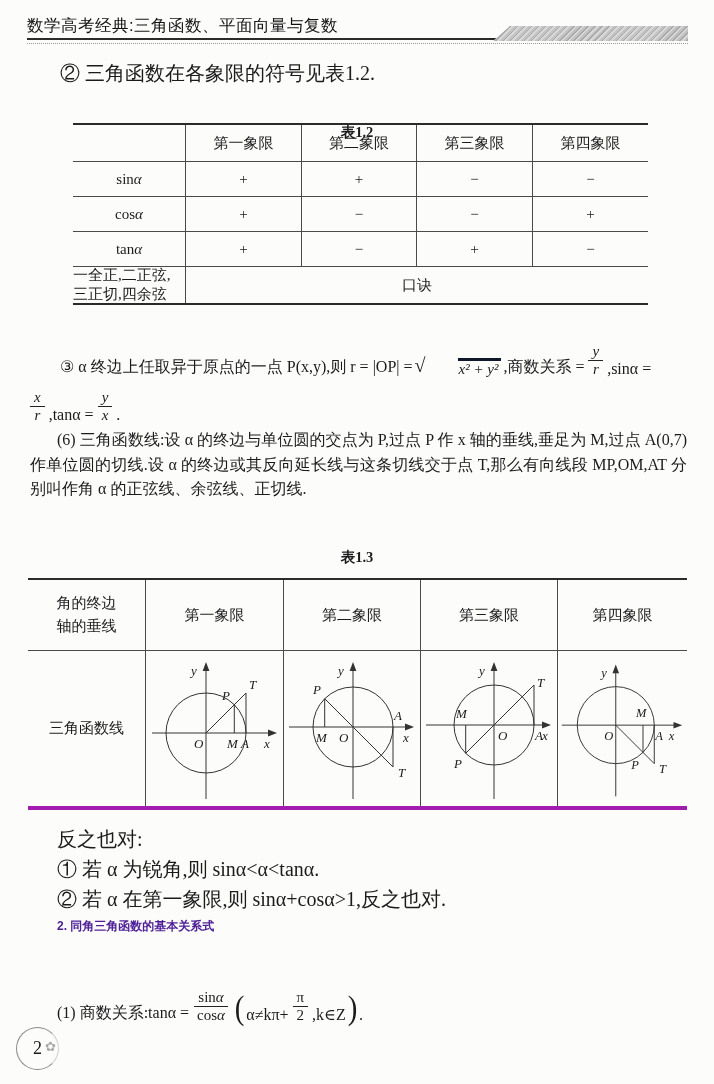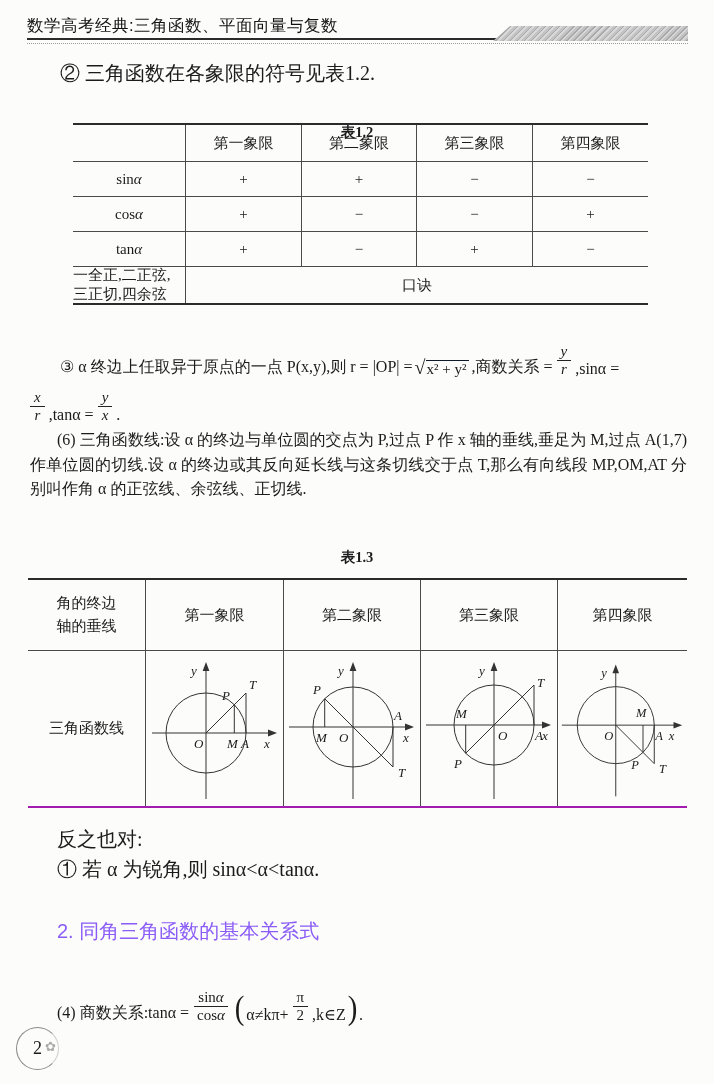--- a/index.html
+++ b/index.html
@@ -30,39 +30,39 @@
   .t12 i{font-style:italic;}
   
   .mline{display:flex;align-items:flex-end;white-space:nowrap;font-size:16px;}
   .frac{display:inline-flex;flex-direction:column;align-items:center;margin:0 4px;
         font-style:italic;font-size:15px;line-height:1.15;}
   .frac .num{border-bottom:1px solid #222;padding:0 4px;}
   .frac .den{padding:0 4px;}
   .frac .up{font-style:normal;}
   .sqrt{display:inline-flex;align-items:flex-start;margin:0 2px;}
   .sqrt .rsign{font-size:20px;line-height:1;margin-top:-3px;font-style:normal;}
-  .sqrt .radicand{border-top:1px solid #0f172a;font-size:15px;padding:0 3px 0 1px;}
+  .sqrt .radicand{border-top:3px solid #0f172a;font-style:italic;font-size:15px;padding:0 3px 0 1px;margin-left:32px;}
   .bp{font-size:34px;font-weight:100;line-height:.9;margin:0 1px;transform:scaleX(.85);}
   
   .p6{left:30px;top:428px;width:657px;font-size:16px;line-height:24.5px;
       text-align:justify;text-indent:27px;margin:0;}
   
-  .t13{left:28px;top:578px;width:659px;border-top:2px solid #2b2b2b;border-bottom:2px solid #a21caf;}
+  .t13{left:28px;top:578px;width:659px;border-top:2px solid #2b2b2b;border-bottom:4px solid #a21caf;}
   .t13 .row{display:grid;grid-template-columns:117px 138px 137px 137px 130px;}
   .t13 .brow{border-top:1px solid #4a4a4a;}
   .t13 .hc,.t13 .bc{display:flex;align-items:center;justify-content:center;font-size:15px;}
   .t13 .hc{height:70px;flex-direction:column;line-height:23px;}
   .t13 .bc{height:155px;}
   .t13 .hc + .hc,.t13 .bc + .bc{border-left:1px solid #4a4a4a;}
   .t13 svg line,.t13 svg circle{stroke:#333;stroke-width:1;fill:none;}
   .t13 svg polygon{fill:#333;stroke:none;}
   .t13 svg text{font-family:"Liberation Serif","DejaVu Serif",serif;font-style:italic;
                 font-size:13px;fill:#1b1b1b;}
   
-  .h2{font-family:"Liberation Sans","DejaVu Sans",sans-serif;font-weight:normal;font-size:20px;color:#8b5cf6;}
+  .h2{font-family:"Liberation Sans","DejaVu Sans",sans-serif;font-weight:bold;font-size:12px;color:#4c1d95;}
   
   .pgc{left:16px;top:1027px;width:41px;height:41px;border:1.5px solid #8a8a8a;border-radius:50%;
        border-right-color:#cfcfcf;display:flex;align-items:center;justify-content:center;}
   .pgn{font-size:18px;}
   .orn{left:45px;top:1039px;font-size:13px;color:#aaa;font-family:"DejaVu Sans",sans-serif;}
 </style>
 </head>
 <body>
 
 <div class="page">
@@ -141,21 +141,21 @@
         </span>
       <span>,tanα =</span>
       <span class="frac">
           <span class="num">y</span>
           <span class="den">x</span>
         </span>
       <span>.</span>
     </div>
   </div>
 
-  <p class="abs p6">(6) 三角函数线:设 α 的终边与单位圆的交点为 P,过点 P 作 x 轴的垂线,垂足为 M,过点 A(1,7)作单位圆的切线.设 α 的终边或其反向延长线与这条切线交于点 T,那么有向线段 MP,OM,AT 分别叫作角 α 的正弦线、余弦线、正切线.</p>
+  <p class="abs p6">(6) 三角函数线:设 α 的终边与单位圆的交点为 P,过点 P 作 x 轴的垂线,垂足为 M,过点 A(0,7)作单位圆的切线.设 α 的终边或其反向延长线与这条切线交于点 T,那么有向线段 MP,OM,AT 分别叫作角 α 的正弦线、余弦线、正切线.</p>
 
 
   <div class="abs caption" style="top:548px;">表1.3</div>
 
   <div class="abs t13">
     <div class="row">
       <div class="hc">
         <span>角的终边</span>
         <span>轴的垂线</span>
       </div>
@@ -244,25 +244,26 @@
           <text x="101" y="85">A</text>
           <text x="76" y="116">P</text>
           <text x="105" y="120">T</text>
         </svg>
       </div>
     </div>
   </div>
 
   <div class="abs bt" style="left:57px;top:828px;">反之也对:</div>
   <div class="abs bt" style="left:57px;top:858px;">① 若 α 为锐角,则 sinα&lt;α&lt;tanα.</div>
+  <div class="abs bt" style="left:57px;top:888px;">② 若 α 在第一象限,则 sinα+cosα&gt;1,反之也对.</div>
 
   <div class="abs h2" style="left:57px;top:918px;">2. 同角三角函数的基本关系式</div>
 
   <div class="abs mline" style="left:57px;top:978px;height:46px;">
-    <span>(4) 商数关系:tanα =</span>
+    <span>(1) 商数关系:tanα =</span>
     <span class="frac">
       <span class="num"><span class="up">sin</span><span>α</span></span>
       <span class="den"><span class="up">cos</span><span>α</span></span>
     </span>
     <span class="bp">(</span>
     <span>α≠kπ+</span>
     <span class="frac">
         <span class="num up">π</span>
         <span class="den up">2</span>
       </span>

